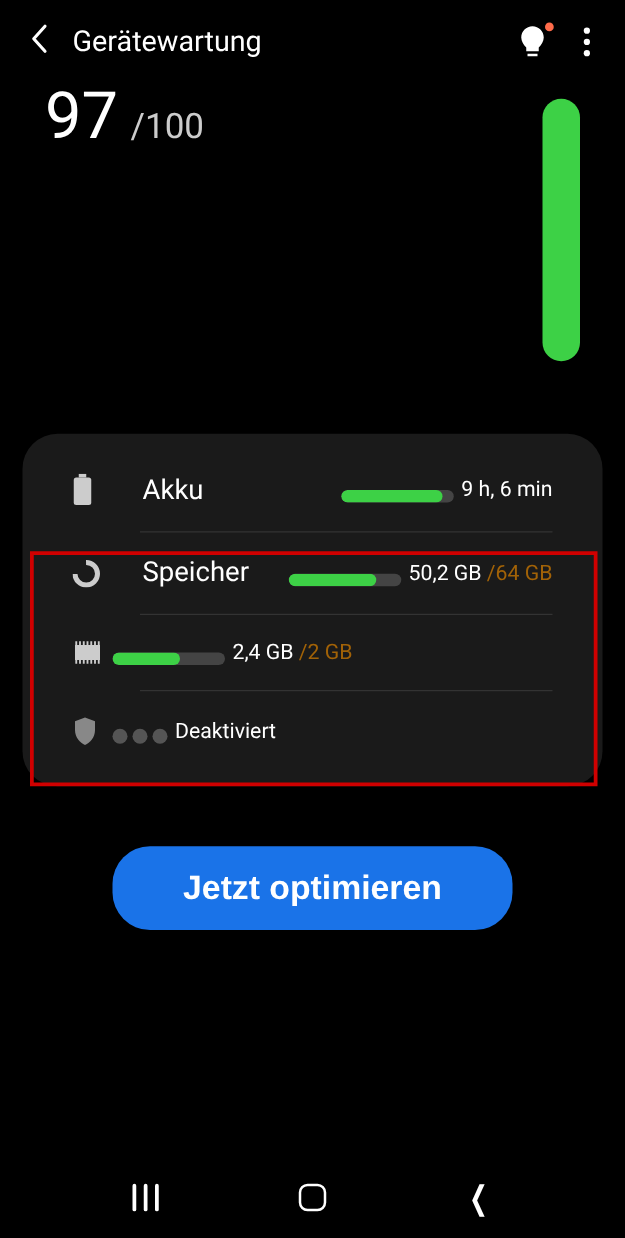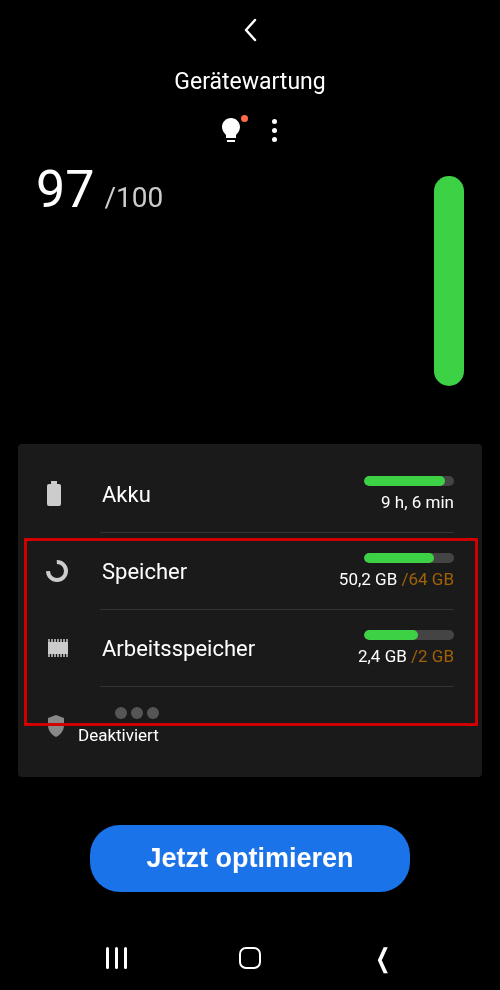--- a/index.html
+++ b/index.html
@@ -10,21 +10,20 @@
       color: #fff;
       font-family: -apple-system, BlinkMacSystemFont, "Segoe UI", Roboto, sans-serif;
       overflow: hidden;
       position: relative;
     }
     .header {
       display: flex;
       align-items: center;
       padding: 18px 24px;
       gap: 20px;
-      flex-direction: column;
     }
     .back-arrow {
       font-size: 24px;
       font-weight: 300;
       color: #fff;
     }
     .header-title {
       font-size: 23px;
       font-weight: 400;
       flex: 1;
@@ -91,23 +90,23 @@
     }
     .score-bar {
       width: 30px;
       height: 210px;
       background: #3dd146;
       border-radius: 15px;
       margin-top: 12px;
     }
     .card {
       background: #1a1a1a;
-      border-radius: 4px;
+      border-radius: 28px;
       margin: 28px 18px 0 18px;
-      padding: 12px 4px;
+      padding: 12px 16px;
       position: relative;
     }
     .row {
       display: flex;
       align-items: center;
       padding: 20px 24px;
       position: relative;
     }
     .row-icon {
       width: 32px;
@@ -115,21 +114,20 @@
       align-items: center;
       justify-content: flex-start;
     }
     .row-label {
       font-size: 22px;
       flex: 1;
       padding-left: 24px;
     }
     .row-right {
       display: flex;
-      flex-direction: column;
       align-items: flex-end;
       gap: 6px;
     }
     .mini-bar {
       width: 90px;
       height: 10px;
       background: #444;
       border-radius: 5px;
       overflow: hidden;
     }
@@ -280,21 +278,20 @@
   </div>
   <div class="divider"></div>
 
   <div class="row">
     <div class="row-icon">
       <svg width="24" height="20" viewBox="0 0 24 20">
           <rect x="2" y="4" width="20" height="12" fill="#ccc"></rect>
           <path d="M3 1v3M6 1v3M9 1v3M12 1v3M15 1v3M18 1v3M21 1v3M3 16v3M6 16v3M9 16v3M12 16v3M15 16v3M18 16v3M21 16v3" stroke="#ccc" stroke-width="1.5"></path>
         </svg>
     </div>
-    <div class="row-label">Arbeitsspeicher</div>
     <div class="row-right">
       <div class="mini-bar">
           <div class="mini-bar-fill" style="width:60%"></div>
         </div>
       <div class="row-value"><span>2,4 GB </span><span class="muted">/2 GB</span></div>
     </div>
   </div>
   <div class="divider"></div>
 
   <div class="row">

